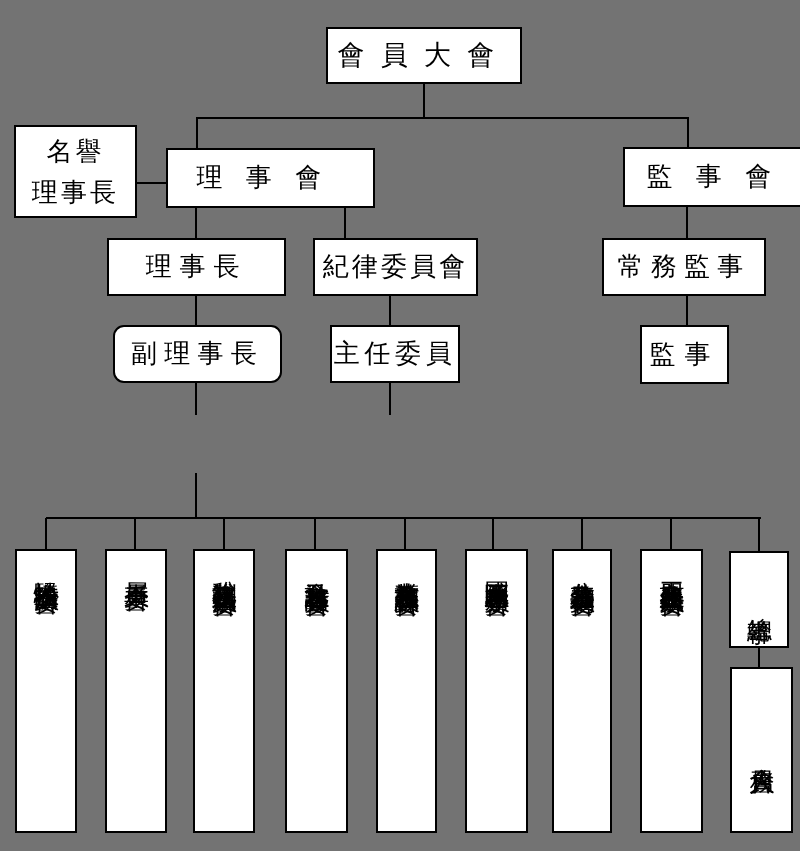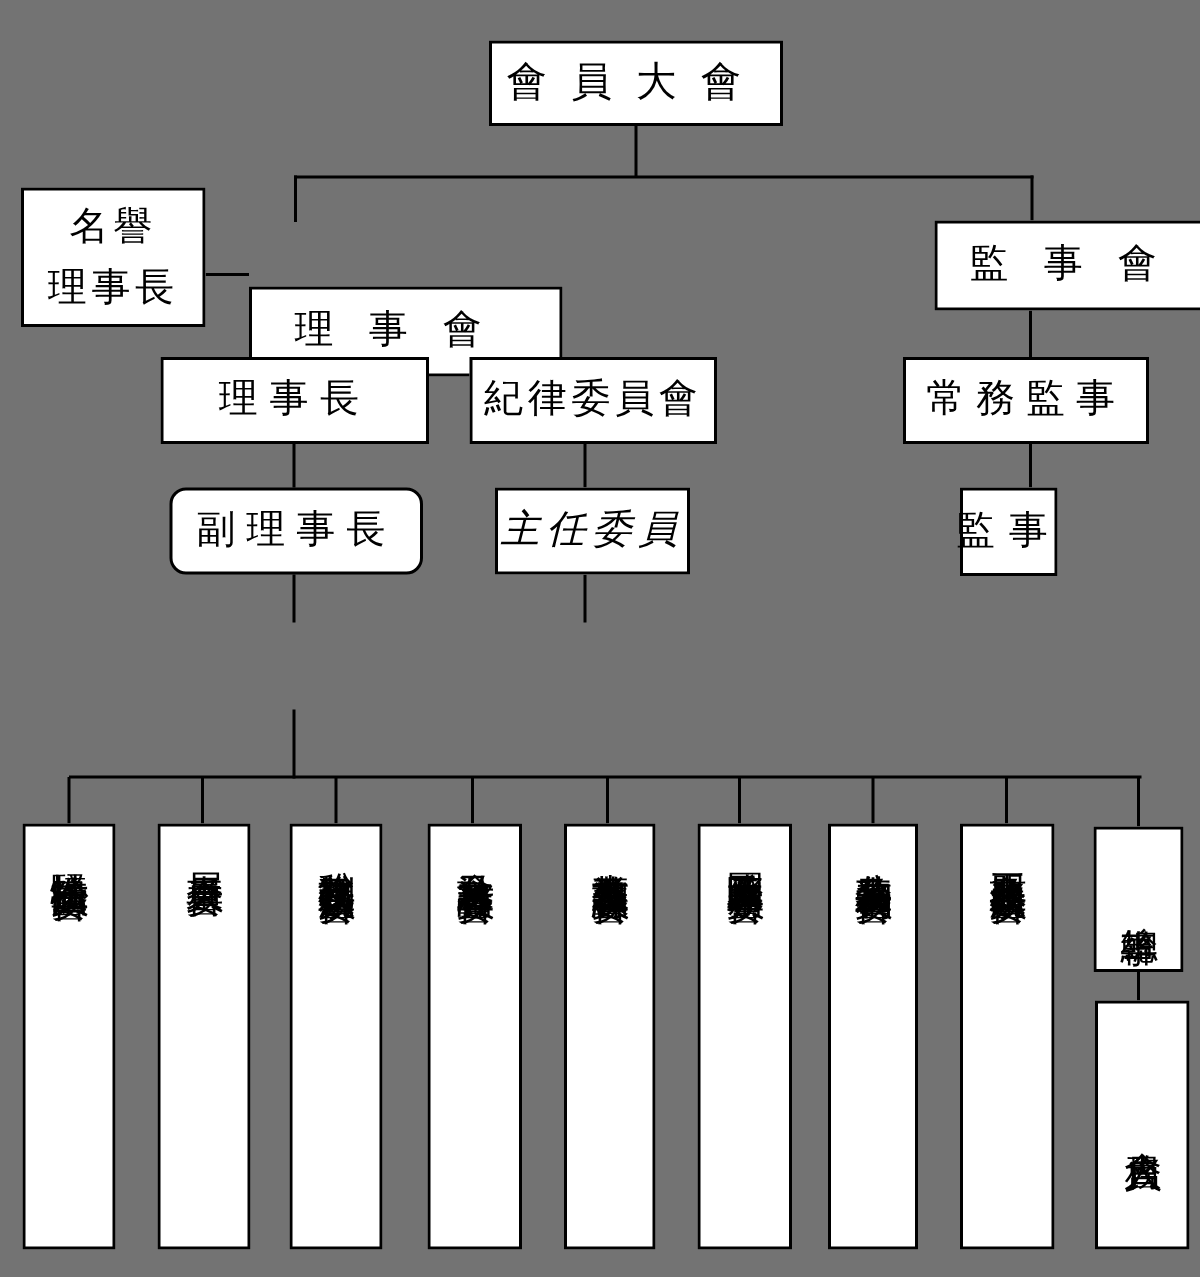--- a/index.html
+++ b/index.html
@@ -76,21 +76,21 @@
 
   <div class="box ls60" style="left:326px;top:27px;width:196px;height:57px;">
     <span>會員大會</span>
   </div>
 
   <div class="box multi" style="left:14px;top:125px;width:123px;height:93px;">
     <span>名譽</span>
     <span>理事長</span>
   </div>
 
-  <div class="box ls90" style="left:166px;top:148px;width:209px;height:60px;margin-top:43px;">
+  <div class="box ls90" style="left:166px;top:148px;width:209px;height:60px;">
     <span>理事會</span>
   </div>
 
   <div class="box ls90" style="left:590px;top:147px;width:195px;height:60px;margin-left:33px;">
     <span>監事會</span>
   </div>
 
   <div class="box ls30" style="left:107px;top:238px;width:179px;height:58px;">
     <span>理事長</span>
   </div>
@@ -100,25 +100,25 @@
   </div>
 
   <div class="box ls12" style="left:313px;top:238px;width:165px;height:58px;">
     <span>紀律委員會</span>
   </div>
 
   <div class="box ls28" style="left:113px;top:325px;width:169px;height:58px;border-radius:11px;">
     <span>副理事長</span>
   </div>
 
-  <div class="box ls18" style="left:330px;top:325px;width:130px;height:58px;font-style:italic;">
+  <div class="box ls18" style="left:330px;top:325px;width:130px;height:58px;">
     <span>主任委員</span>
   </div>
 
-  <div class="box ls35" style="left:640px;top:325px;width:65px;height:59px;">
+  <div class="box ls35" style="left:640px;top:325px;width:89px;height:59px;">
     <span>監事</span>
   </div>
 
 
 
   <div class="box vbox" style="left:15px;top:549px;width:62px;height:284px;">
     <span class="vtext">性騷擾防治委員會</span>
   </div>
 
   <div class="box vbox" style="left:105px;top:549px;width:62px;height:284px;">

